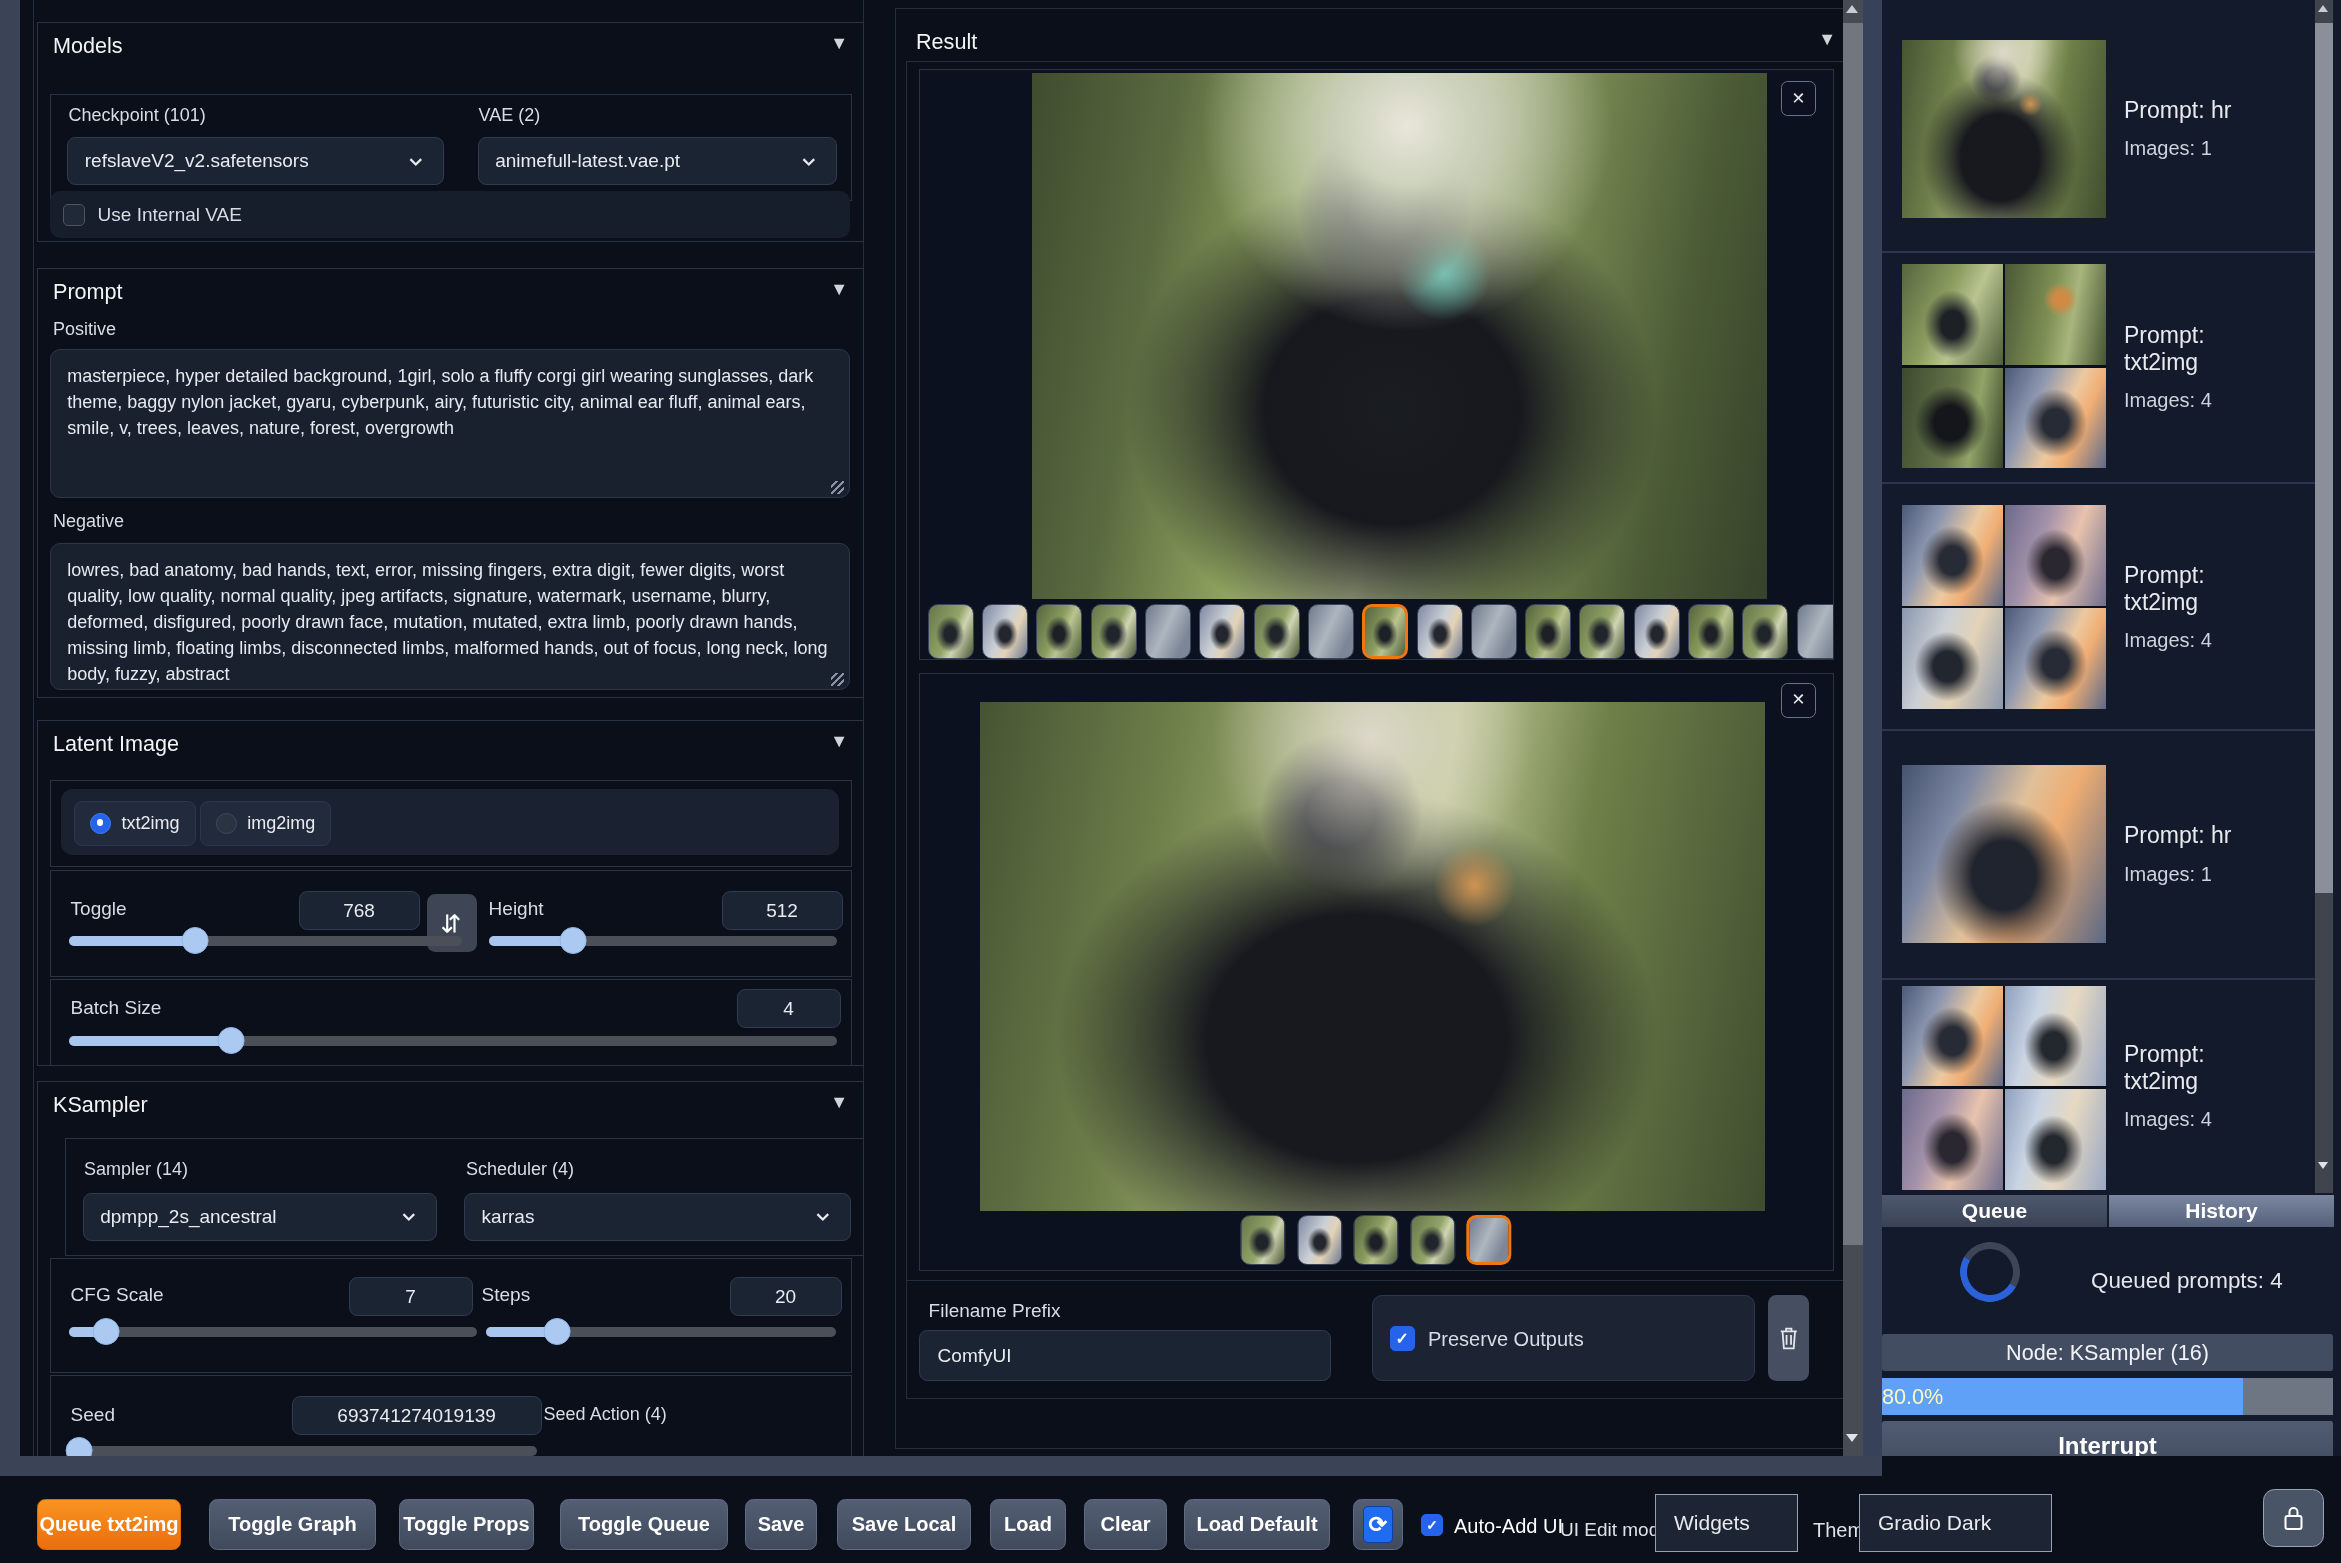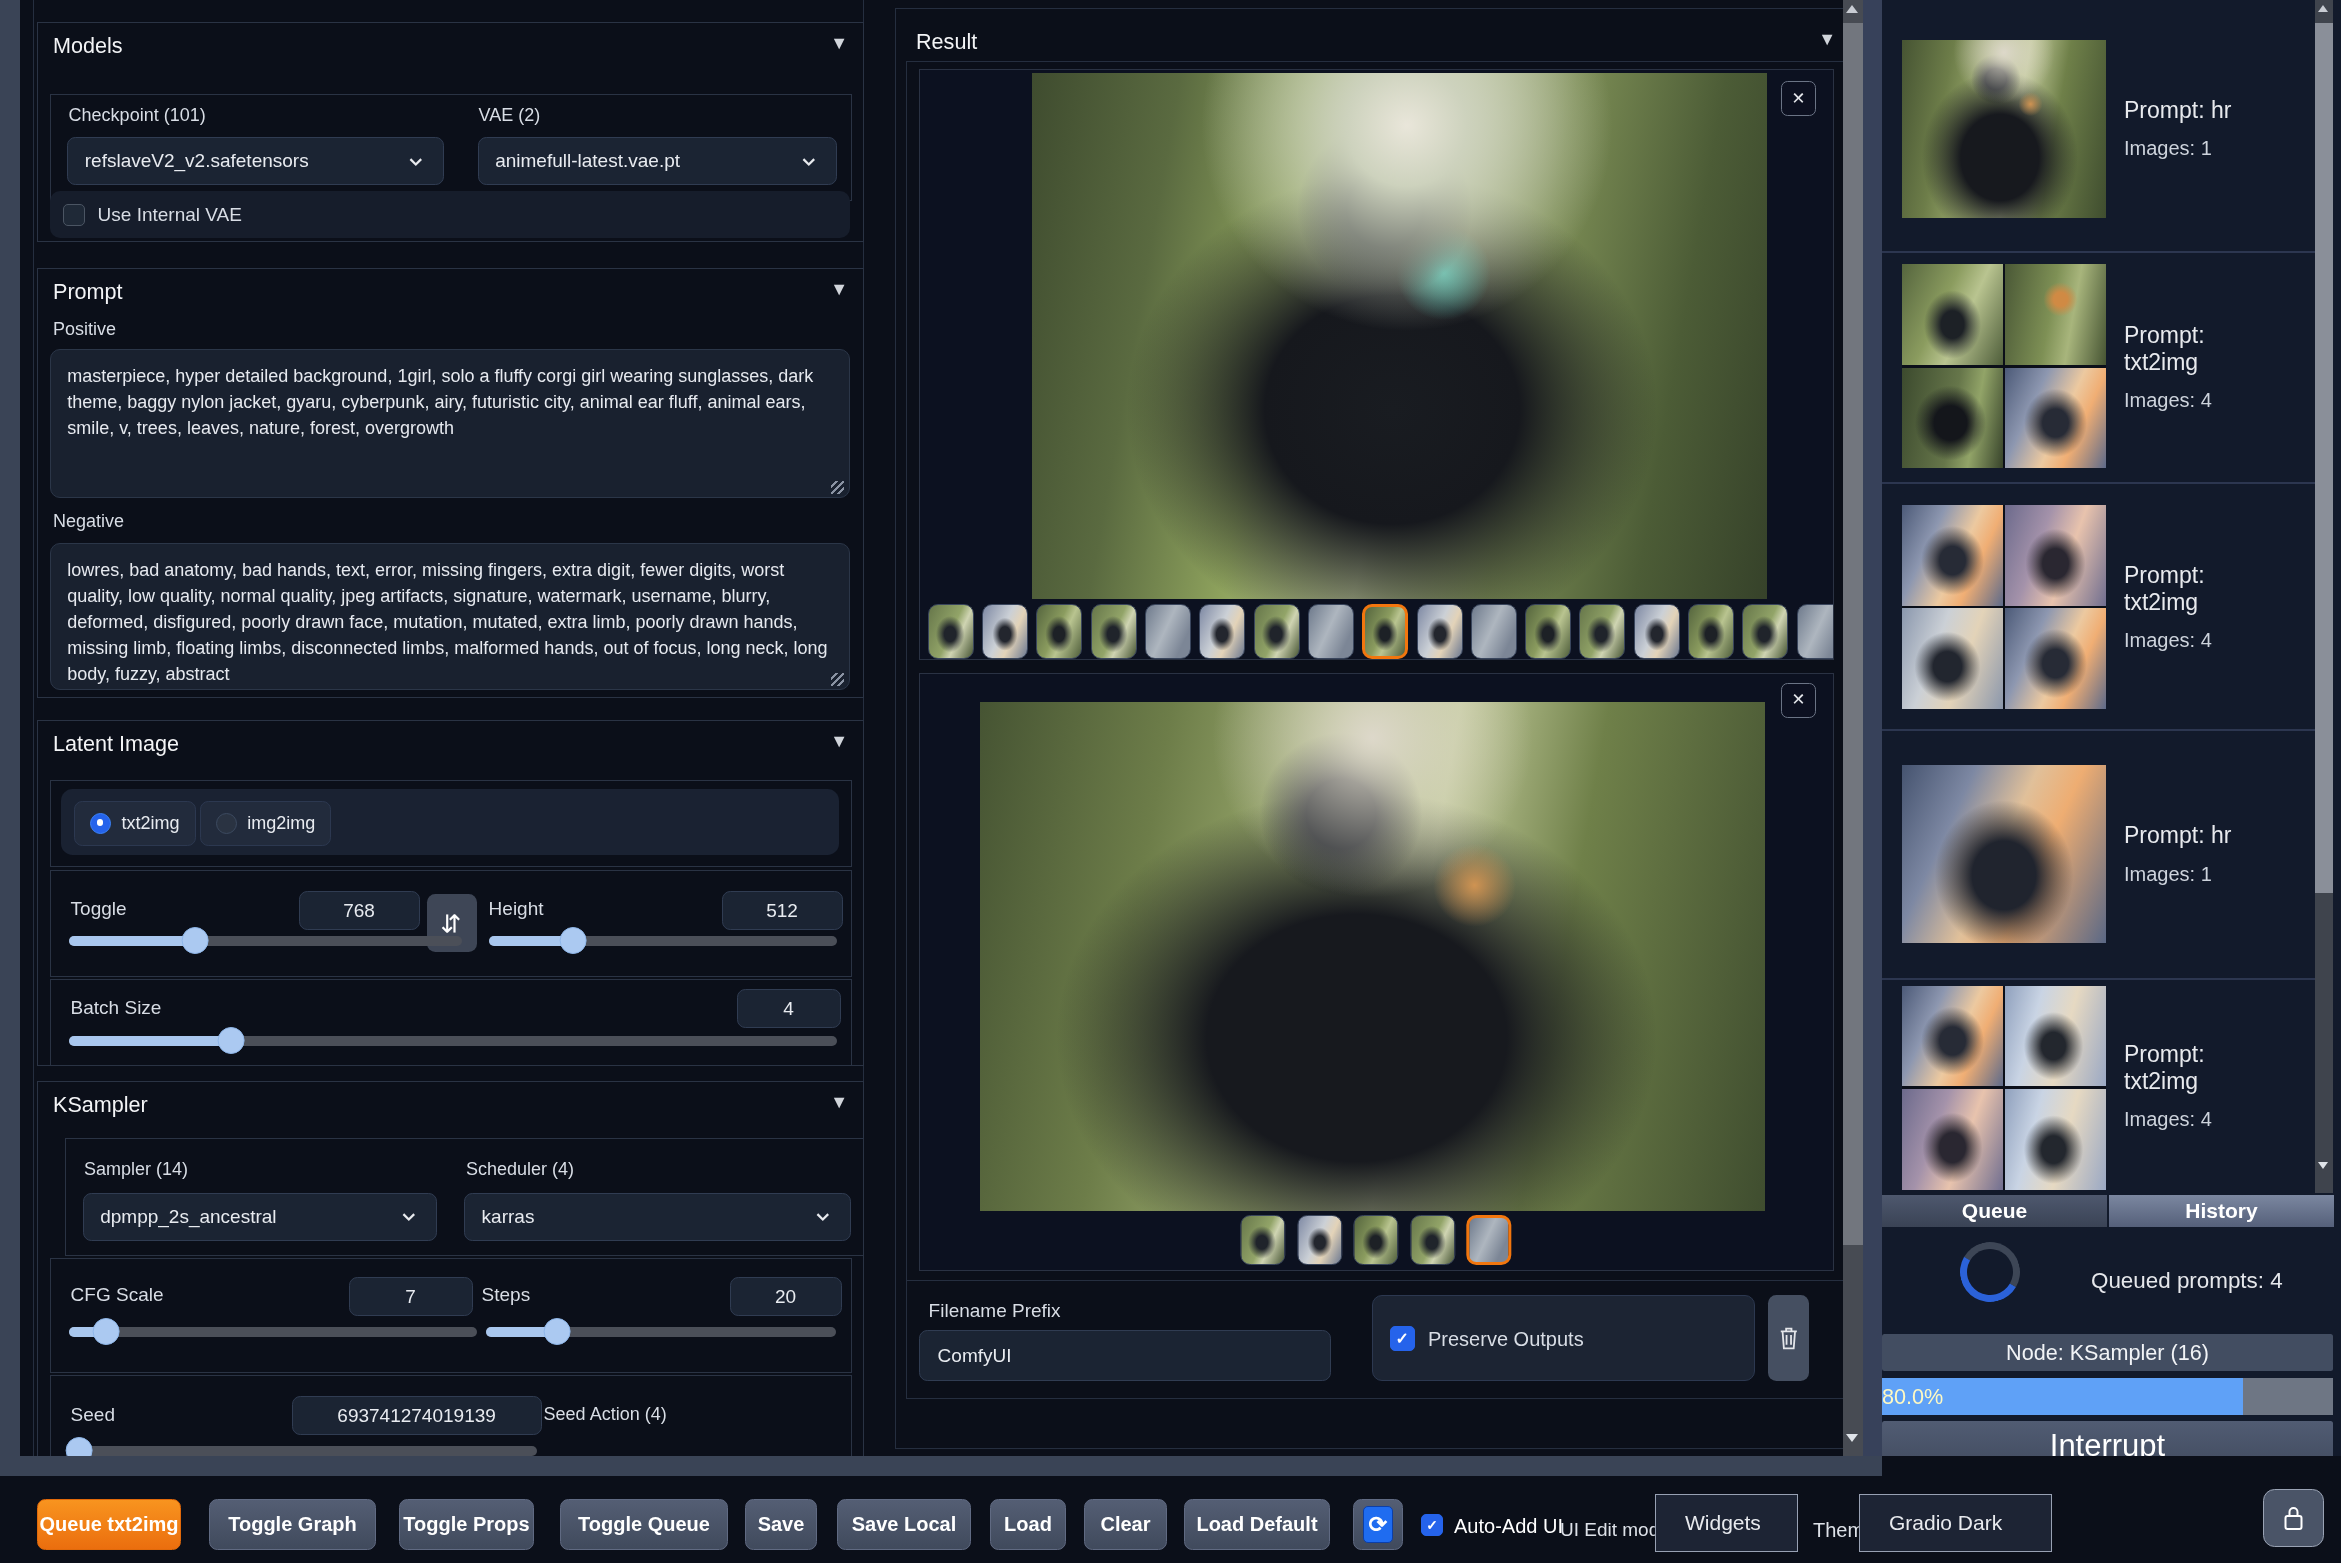--- a/index.html
+++ b/index.html
@@ -95,21 +95,21 @@
   .himages{font-size:20px;color:#cdd3dc;}
   .tab{position:absolute;top:1195px;height:32px;display:flex;align-items:center;justify-content:center;
        font-size:21px;font-weight:bold;color:#fff;cursor:pointer;}
   
   .tbtn{position:absolute;top:1499px;height:51px;border-radius:8.3px;cursor:pointer;
         background:linear-gradient(180deg,#545e74,#404a5c);border:0.8px solid #606a82;
         color:#fff;font-weight:bold;font-size:20px;display:flex;align-items:center;justify-content:center;box-sizing:border-box;}
   .tbtn.orange{background:linear-gradient(180deg,#f8941f,#eb6e0e);border:0.8px solid #e1690a;}
   .tsel{position:absolute;top:1494px;height:58px;background:#1d2434;border:0.8px solid #98a1b3;
         box-sizing:border-box;font-size:21px;color:#e8eaee;display:flex;align-items:center;
-        padding-left:29px;cursor:pointer;}
+        padding-left:18px;cursor:pointer;}
   .tlabel{position:absolute;font-size:20px;color:#dde1e8;white-space:nowrap;}
   
   .tri-up{width:0;height:0;border-left:6.6px solid transparent;border-right:6.6px solid transparent;border-bottom:8.3px solid #c8ccd3;}
   .tri-dn{width:0;height:0;border-left:6.6px solid transparent;border-right:6.6px solid transparent;border-top:8.3px solid #dfe3e9;}
   .spinner{position:absolute;width:46px;height:46px;border-radius:50%;border:7.5px solid #3d4656;
            border-bottom-color:#2b62d9;border-left-color:#2b62d9;transform:rotate(-15deg);}
   .progress-wrap{position:absolute;background:#6e7684;overflow:hidden;}
   .progress-fill{position:absolute;left:0;top:0;bottom:0;background:#5fa1f7;}
 </style>
 </head>
@@ -398,21 +398,21 @@
   <div class="abs" style="left:0;top:1334px;width:451px;height:37px;background:#424d61;border-radius:2.5px;display:flex;align-items:center;justify-content:center;">
     <span style="font-size:21.6px;color:#f1f3f6;">Node: KSampler (16)</span>
   </div>
 
   <div class="progress-wrap" style="left:0;top:1378px;width:451px;height:37px;">
     <div class="progress-fill" style="width: 80%;"></div>
     <div class="abs" style="left:0;right:0;top:5.8px;font-size:21.6px;color:#fef9c3;">80.0%</div>
   </div>
 
   <div class="abs" style="left:0;top:1421px;width:451px;height:50px;background:linear-gradient(180deg,#515c73,#414b5f);border-radius:2.5px;display:flex;align-items:center;justify-content:center;cursor:pointer;">
-    <span style="font-size:31px;font-weight:normal;color:#fff;">Interrupt</span>
+    <span style="font-size:24px;font-weight:bold;color:#fff;">Interrupt</span>
   </div>
 </div>
 
 <div class="tbtn orange" style="left:37px;width:144px;">
     <span>Queue txt2img</span>
   </div>
 <div class="tbtn" style="left:209px;width:167px;">
     <span>Toggle Graph</span>
   </div>
 <div class="tbtn" style="left:399px;width:135px;">

